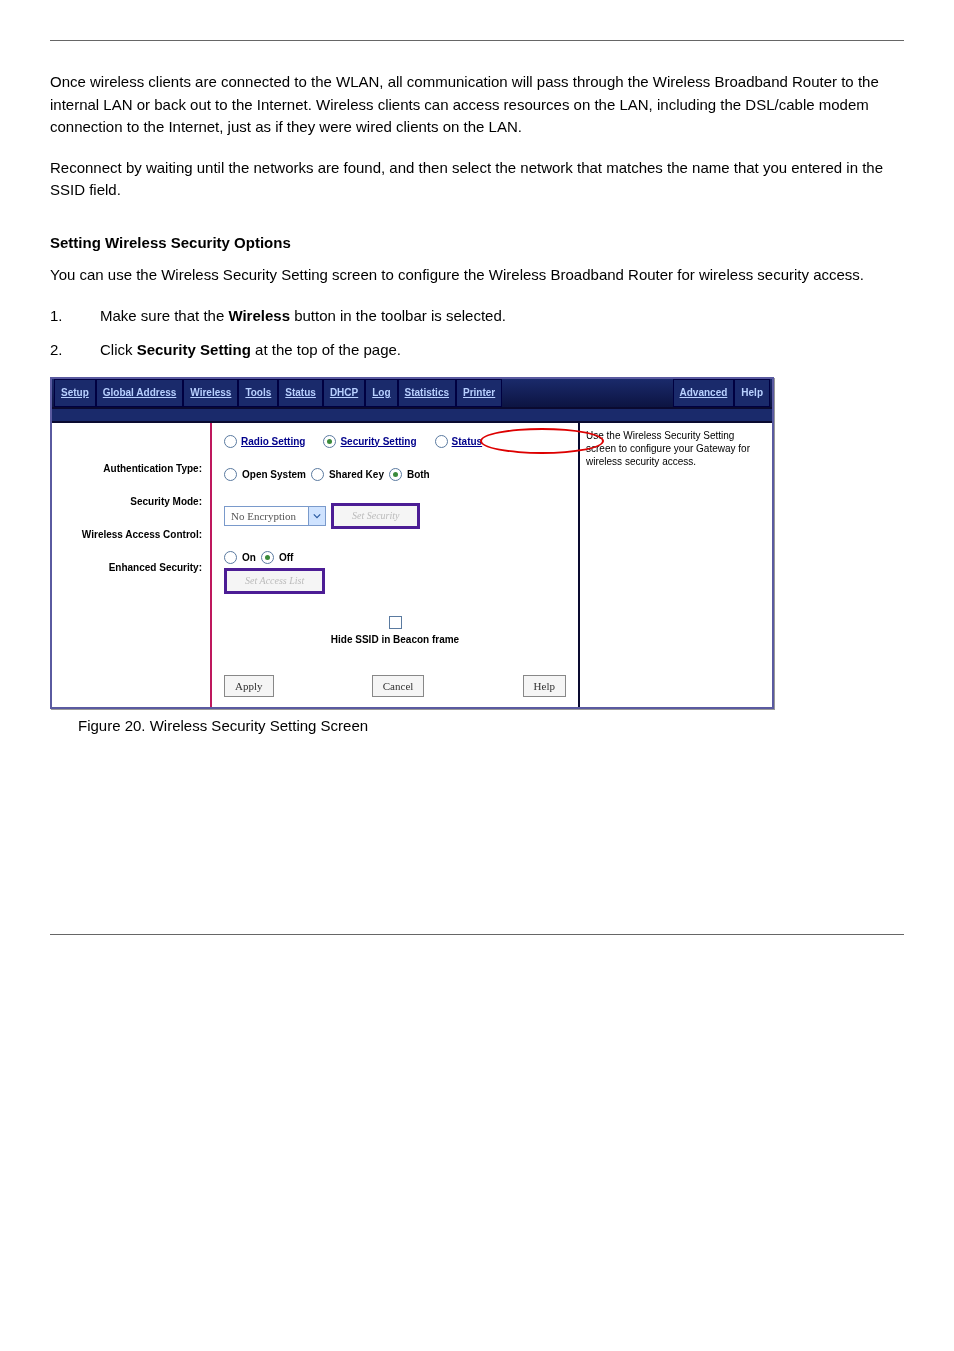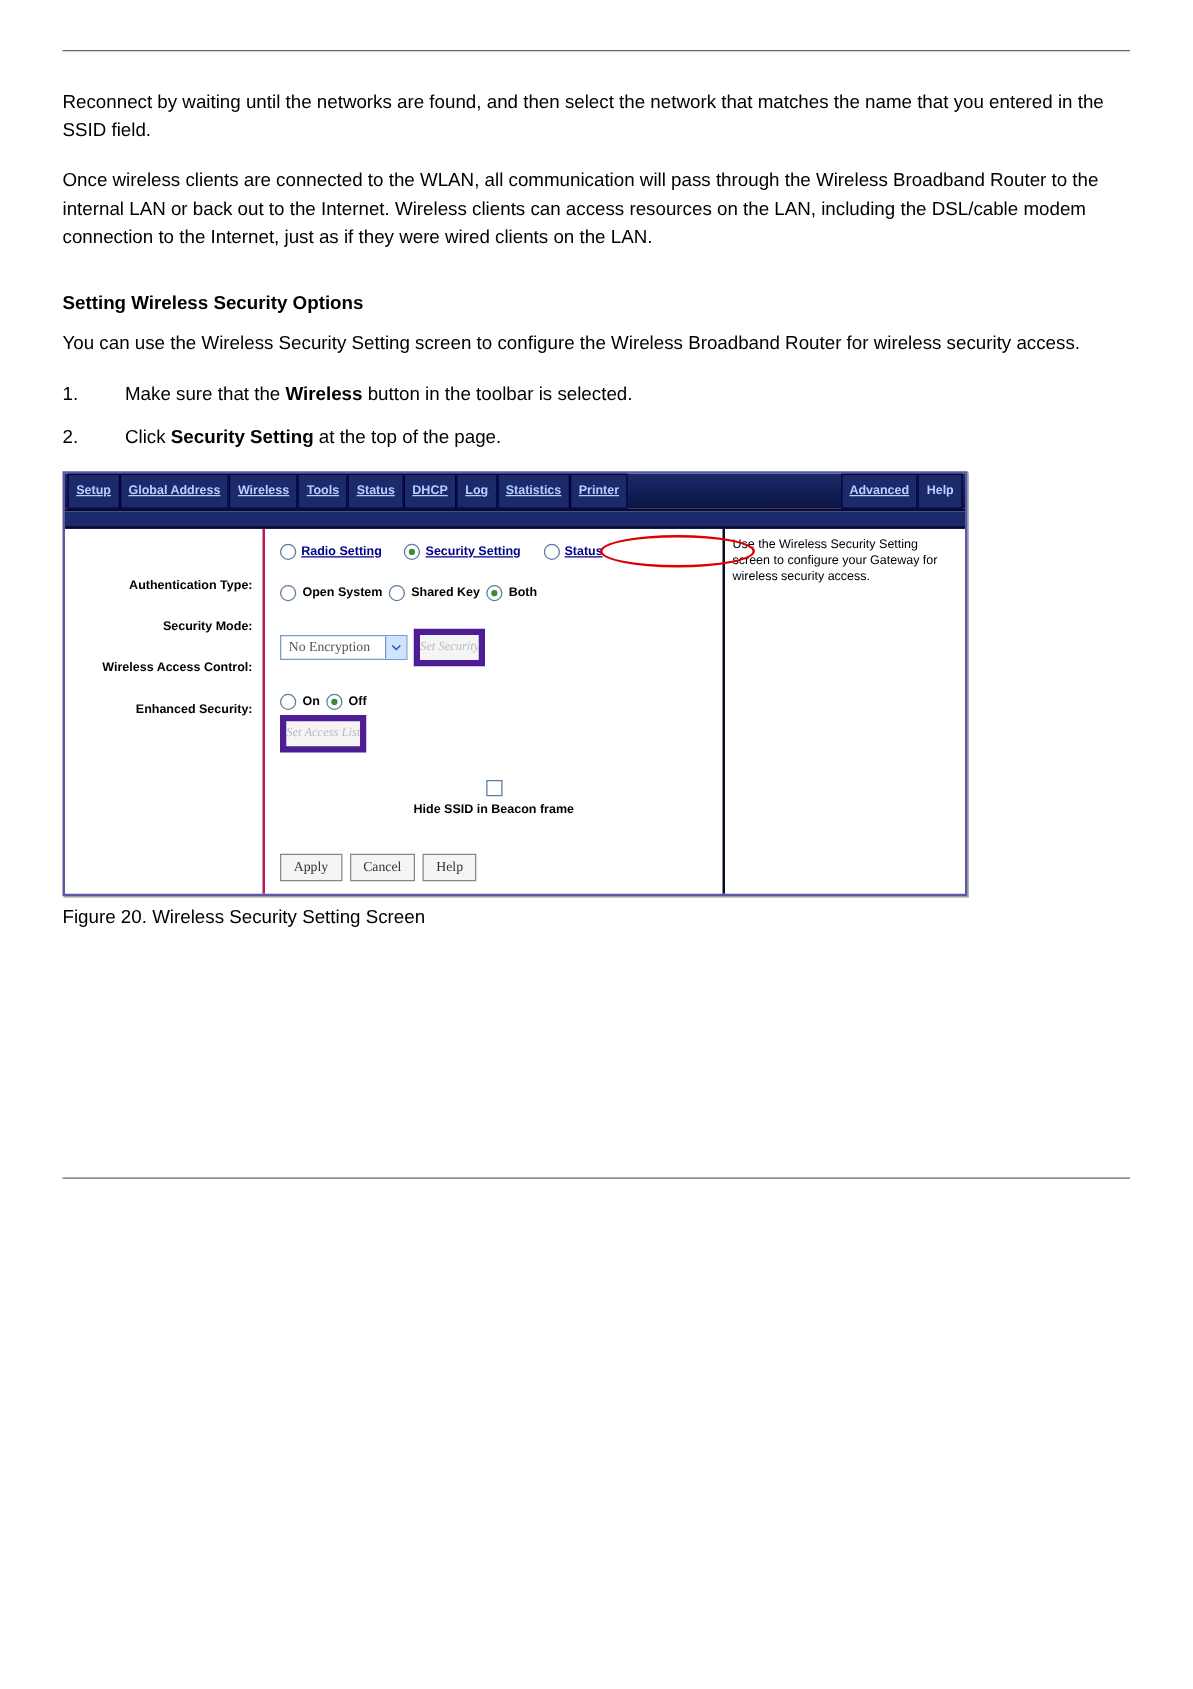--- a/index.html
+++ b/index.html
@@ -39,20 +39,21 @@
     margin-bottom: 12px;
     padding-left: 50px;
     text-indent: -50px;
   }
   .step-list .step-n { display:inline-block; width:50px; text-indent:0;}
   .bold { font-weight: bold; }
   .fig-caption {
     font-size: 15px;
     text-align: left;
     margin-top: 8px;
+    margin-left: 28px;
   }
 
   
   .router-shot {
     border: 2px solid #5a5aa0;
     width: 720px;
     background: #ffffff;
     box-shadow: 1px 1px 0 #999;
   }
   .navbar {
@@ -124,45 +125,45 @@
   .form-ctrl { flex:1; display:flex; align-items:center; gap:5px;}
   .select-box {
     display:flex; align-items:center; border:1px solid #7a9acb; height:18px;
     font-family: "Times New Roman", serif; font-size:11px; background:#fff;
     min-width: 100px;
   }
   .select-text { padding:0 6px; flex:1; color:#555;}
   .select-arrow { width:16px; height:18px; background:#cfe3ff; border-left:1px solid #7a9acb; display:flex;align-items:center;justify-content:center;}
   .select-arrow svg { width:8px;height:8px; }
   .mini-btn {
-    border:5px solid #4c1d95; background:#f5f5f5; color:#bbb;
+    border:3px solid #4c1d95; background:#f5f5f5; color:#bbb;
     font-family:"Times New Roman",serif; font-size:10px; font-style:italic;
-    padding:1px 0; height:18px; display:flex; align-items:center;
+    padding:1px 18px; height:18px; display:flex; align-items:center;
   }
   .action-btn {
     border:1px solid #888; background:#f5f5f5; color:#333;
     font-family:"Times New Roman",serif; font-size:11px;
     padding:1px 10px; height:18px; display:flex; align-items:center;
     cursor:pointer;
   }
   .btn-row { display:flex; gap:6px; margin-left:158px;}
   .red-oval {
     position:absolute; border:2px solid #d00; border-radius:50%;
     width:120px; height:22px; left:268px; top:5px;
   }
 </style>
 </head>
 <body>
 
 <div class="page">
   <div class="hr-top"></div>
 
   <div class="body-text">
+    <p>Once wireless clients are connected to the WLAN, all communication will pass through the Wireless Broadband Router to the internal LAN or back out to the Internet. Wireless clients can access resources on the LAN, including the DSL/cable modem connection to the Internet, just as if they were wired clients on the LAN.</p>
     <p>Reconnect by waiting until the networks are found, and then select the network that matches the name that you entered in the SSID field.</p>
-    <p>Once wireless clients are connected to the WLAN, all communication will pass through the Wireless Broadband Router to the internal LAN or back out to the Internet. Wireless clients can access resources on the LAN, including the DSL/cable modem connection to the Internet, just as if they were wired clients on the LAN.</p>
 
     <div class="section-title">Setting Wireless Security Options</div>
     <p>You can use the Wireless Security Setting screen to configure the Wireless Broadband Router for wireless security access.</p>
 
     <ol class="step-list">
       <li>
         <span class="step-n">1.</span><span>Make sure that the </span><span class="bold">Wireless</span><span> button in the toolbar is selected.</span>
       </li>
       <li>
         <span class="step-n">2.</span><span>Click </span><span class="bold">Security Setting</span><span> at the top of the page.</span>
@@ -253,21 +254,21 @@
           <div class="mini-btn" style="margin-left:0;">Set Access List</div>
         </div>
 
         <div class="form-row" style="margin-bottom:30px;">
           <div class="form-ctrl" style="font-weight:bold;flex-direction:column;">
             <span class="chk"></span>
             <span>Hide SSID in Beacon frame</span>
           </div>
         </div>
 
-        <div class="btn-row" style="margin-left:0;">
+        <div class="btn-row" style="margin-left:0;justify-content:space-between;">
           <div class="action-btn">Apply</div>
           <div class="action-btn">Cancel</div>
           <div class="action-btn">Help</div>
         </div>
       </div>
 
       <div class="right-panel">
         <span>Use the Wireless Security Setting screen to configure your Gateway for wireless security access.</span>
       </div>
     </div>

